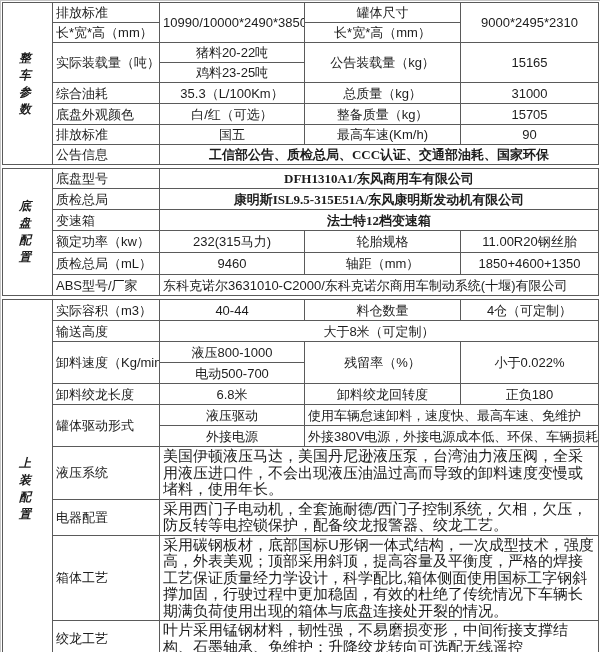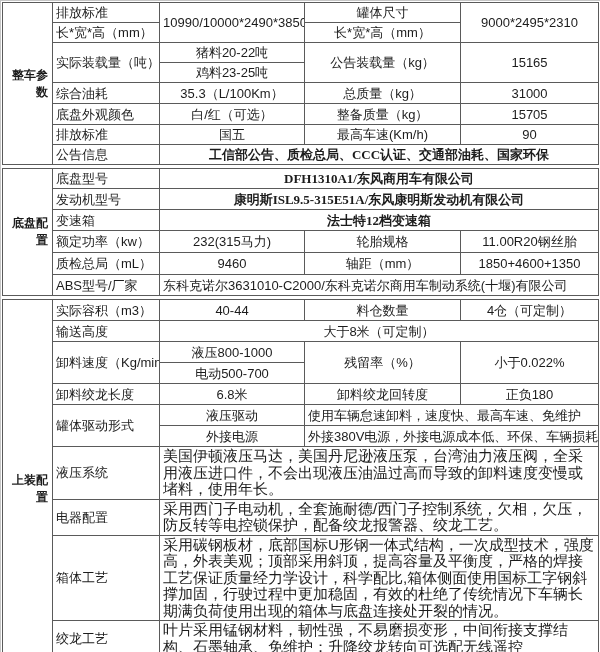--- a/index.html
+++ b/index.html
@@ -1,21 +1,21 @@
 <!DOCTYPE html>
 <html><head>
 <meta charset="utf-8">
 <style>
   html,body{margin:0;padding:0;background:#ffffff;}
   body{font-family:"Liberation Sans","DejaVu Sans",sans-serif;color:#1c1c1c;}
   .page{width:598px;border:1px solid #c6c6c6;background:#ffffff;padding:1px 0 1px 1px;box-sizing:content-box;}
   table{border-collapse:collapse;table-layout:fixed;width:596px;margin:0 0 3px 0;background:#fff;}
   td,th{border:1px solid #5a5a5a;font-size:13px;font-weight:normal;padding:1px 3px;line-height:17px;overflow:hidden;vertical-align:middle;box-sizing:border-box;}
   col.c0{width:50px;} col.c1{width:107px;} col.c2{width:145px;} col.c3{width:156px;} col.c4{width:138px;}
-  .sec{font-weight:bold;font-size:12px;text-align:right;padding:4px;letter-spacing:0;}
+  .sec{font-weight:bold;font-size:12px;text-align:left;padding:16px;letter-spacing:0;font-style:italic;}
   .lab{text-align:left;white-space:nowrap;}
   .val{text-align:center;white-space:nowrap;}
   .ltext{text-align:left;white-space:normal;line-height:16.5px;font-size:15px;}
   .b{font-weight:bold;font-family:Liberation Serif, serif;}
   .h18{height:18px;} .h19{height:19px;} .h21{height:21px;} .h22{height:22px;}
 </style>
 </head>
 <body>
 
 <div class="page">
@@ -82,21 +82,21 @@
         <col class="c3">
         <col class="c4">
       </colgroup>
     <tbody>
         <tr class="h19">
       <td class="sec" rowspan="6">底盘配置</td>
       <td class="lab">底盘型号</td>
       <td class="val b" colspan="3">DFH1310A1/东风商用车有限公司</td>
     </tr>
     <tr class="h21">
-      <td class="lab">发动机型号</td>
+      <td class="lab">质检总局</td>
       <td class="val b" colspan="3">康明斯ISL9.5-315E51A/东风康明斯发动机有限公司</td>
     </tr>
     <tr class="h21">
       <td class="lab">变速箱</td>
       <td class="val b" colspan="3">法士特12档变速箱</td>
     </tr>
     <tr class="h22">
       <td class="lab">额定功率（kw）</td>
       <td class="val">232(315马力)</td>
       <td class="val">轮胎规格</td>

